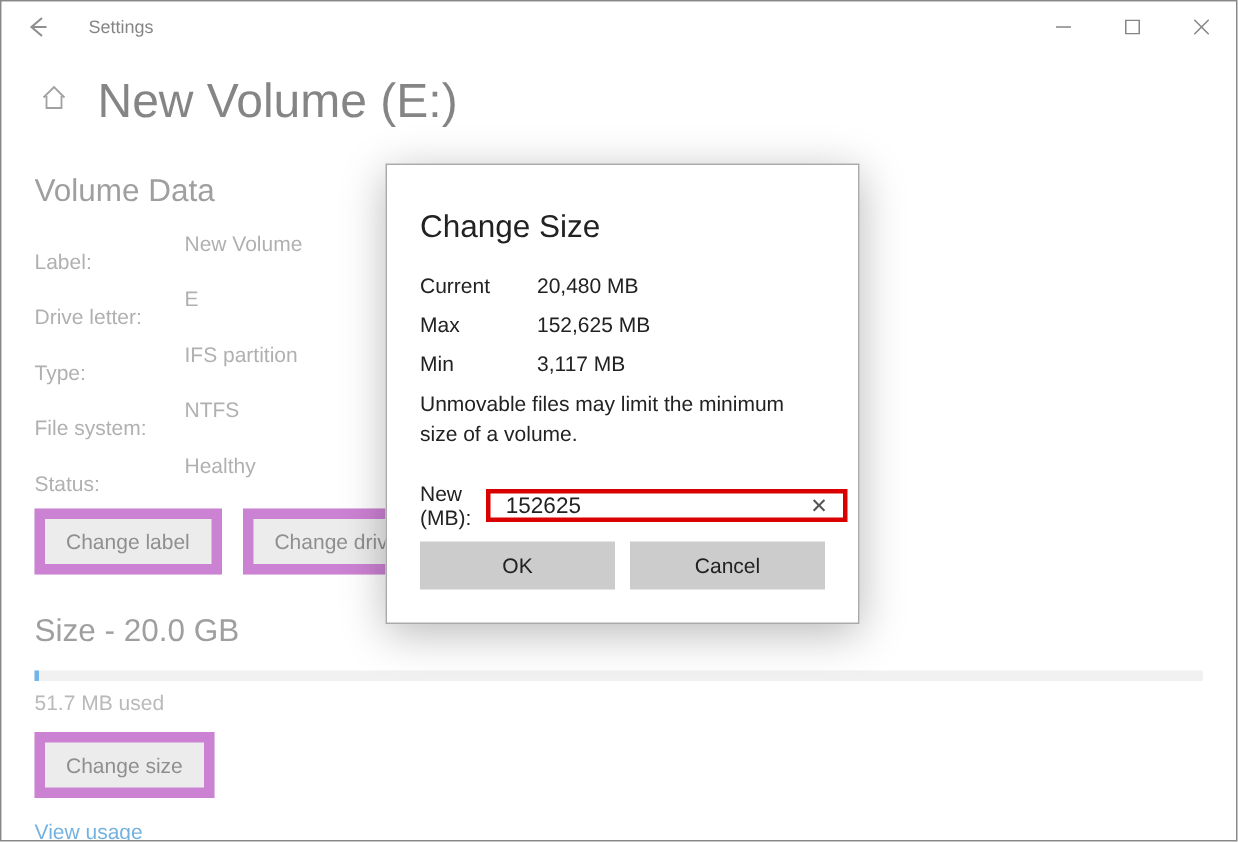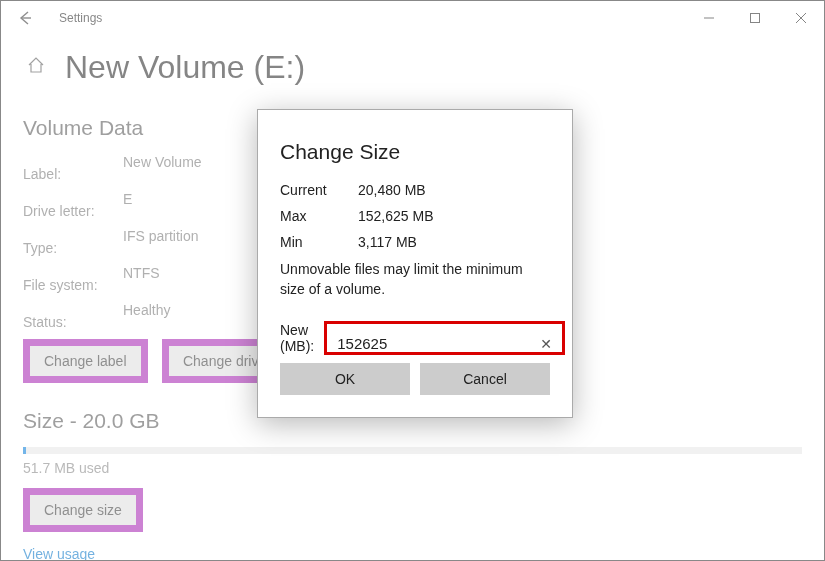--- a/index.html
+++ b/index.html
@@ -96,23 +96,23 @@
 }
 .dlg-row {
   display: flex; font-size: 14px; color: #222;
   margin-bottom: 10px;
 }
 .dlg-row .dkey { width: 78px; }
 .dlg-note { font-size: 14px; color: #222; line-height: 1.4; margin: 10px 0 22px 0; }
 .input-row { display: flex; align-items: center; margin-bottom: 8px; }
 .input-label { font-size: 14px; color: #222; margin-right: 10px; }
 .input-wrap {
-  flex: 1; display: flex; align-items: flex-end;
+  flex: 1; display: flex; align-items: flex-start;
   border: 3px solid #d90000;
-  height: 34px; padding: 0 6px 0 10px;
+  height: 22px; padding: 0 6px 0 10px;
 }
 .input-wrap input {
   flex: 1; border: none; outline: none;
   font-size: 15px; color: #222; background: transparent;
 }
 .input-wrap .clear-x { font-size: 14px; color: #555; padding: 0 4px; }
 .dlg-btn-row { display: flex; gap: 10px; }
 .dlg-btn {
   flex: 1; background: #ccc; border: none;
   font-size: 14px; color: #222;

